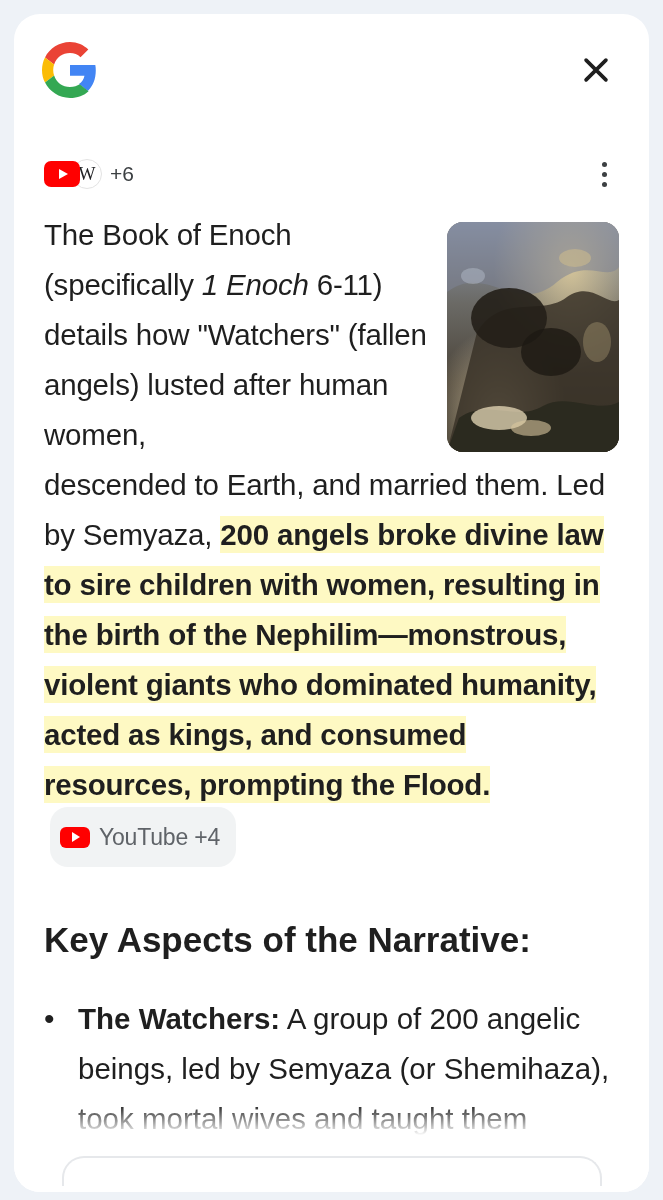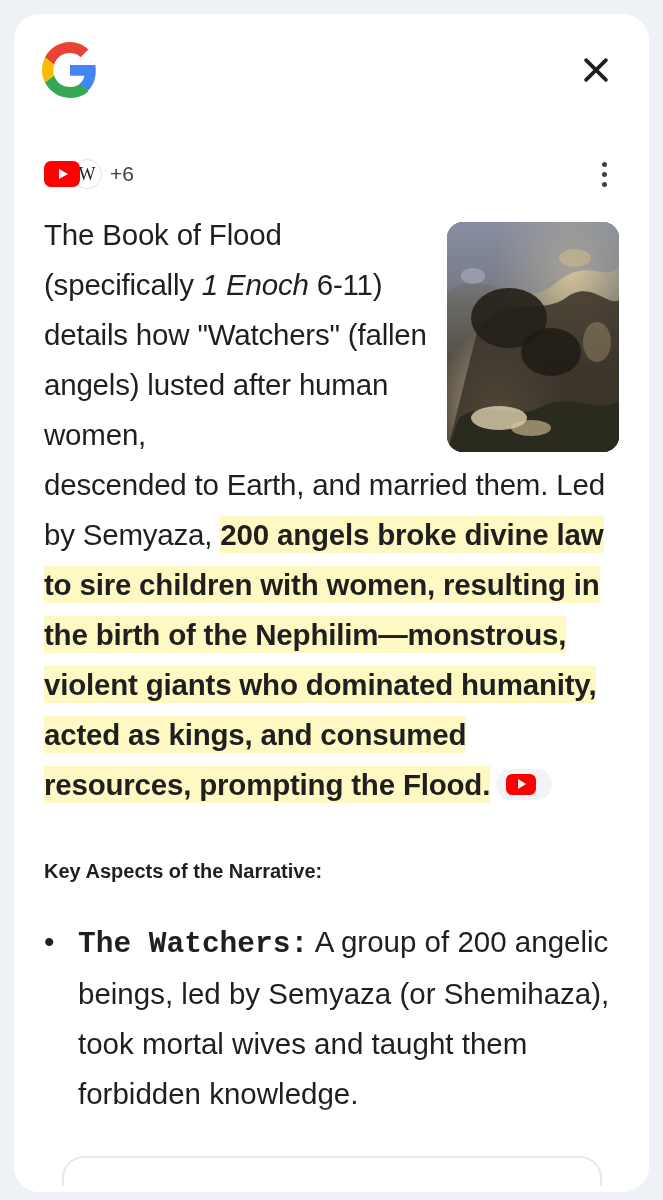--- a/index.html
+++ b/index.html
@@ -152,21 +152,21 @@
     border-top: 5px solid transparent;
     border-bottom: 5px solid transparent;
     margin-left: 2px;
   }
   .yt-pill span {
     font-size: 23px;
     color: #5f6368;
     font-weight: normal;
   }
   .section-title {
-    font-size: 20px;
+    font-size: 35px;
     font-weight: bold;
     color: #1f1f1f;
     margin-top: 50px;
   }
   .bullets {
     margin-top: 34px;
     list-style: none;
   }
   .bullet {
     display: flex;
@@ -175,21 +175,21 @@
     color: #1f1f1f;
   }
   .bullet .dot {
     width: 34px;
     flex: 0 0 34px;
     text-align: left;
     font-size: 30px;
     line-height: 50px;
   }
   .bullet .btext { flex: 1; }
-  .bullet b { font-weight: bold; font-family: Liberation Mono, monospace; }
+  .bullet b { font-weight: bold; }
   
   .fade {
     position: absolute;
     left: 0; right: 0; bottom: 46px;
     height: 42px;
     background: linear-gradient(to bottom, rgba(255,255,255,0), #ffffff 75%);
     pointer-events: none;
   }
   .bottom-bar {
     position: absolute;
@@ -277,26 +277,27 @@
           <path d="M12 196 C40 176 70 200 96 184 C120 170 150 192 172 180 L172 230 L0 230 Z" fill="#2b2a1f"></path>
           <ellipse cx="52" cy="196" rx="28" ry="12" fill="#e8dbba" opacity="0.75"></ellipse>
           <ellipse cx="84" cy="206" rx="20" ry="8" fill="#d9c79e" opacity="0.6"></ellipse>
           <ellipse cx="128" cy="36" rx="16" ry="9" fill="#cdbb8d" opacity="0.55"></ellipse>
           <ellipse cx="150" cy="120" rx="14" ry="20" fill="#b9a87e" opacity="0.35"></ellipse>
           <ellipse cx="26" cy="54" rx="12" ry="8" fill="#b9c2cf" opacity="0.45"></ellipse>
         </svg>
       </div>
 
       <div class="para">
-        <span>The Book of Flood (specifically </span><em>1 Enoch</em><span> 6-11) details how "Watchers" (fallen angels) lusted after human women,</span>
+        <span>The Book of Enoch (specifically </span><em>1 Enoch</em><span> 6-11) details how "Watchers" (fallen angels) lusted after human women,</span>
         <br>
         <span>descended to Earth, and married them. Led by Semyaza, </span><span class="hl">200 angels broke divine law to sire children with women, resulting in the birth of the Nephilim—monstrous, violent giants who dominated humanity, acted as kings, and consumed resources, prompting the Flood.</span><span class="yt-pill">
             <span class="yt">
               <i class="play"></i>
             </span>
+            <span>YouTube +4</span>
           </span>
       </div>
 
       <div class="section-title">Key Aspects of the Narrative:</div>
 
       <ul class="bullets">
         <li class="bullet">
           <span class="dot">•</span>
           <span class="btext"><b>The Watchers:</b><span> A group of 200 angelic beings, led by Semyaza (or Shemihaza), took mortal wives and taught them forbidden knowledge.</span></span>
         </li>

